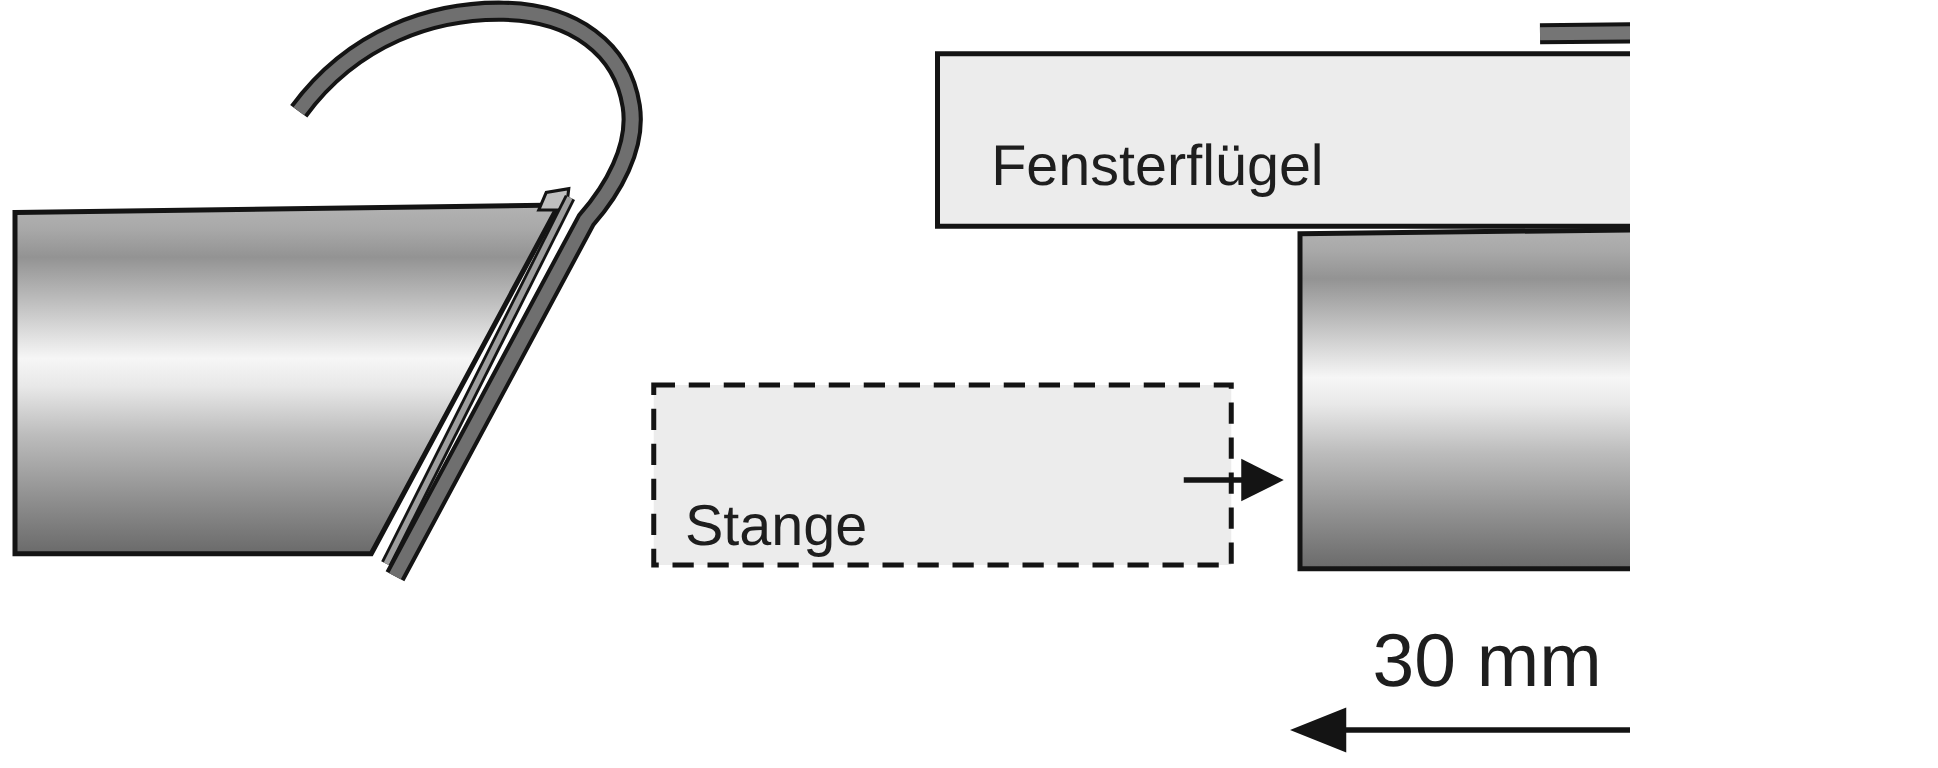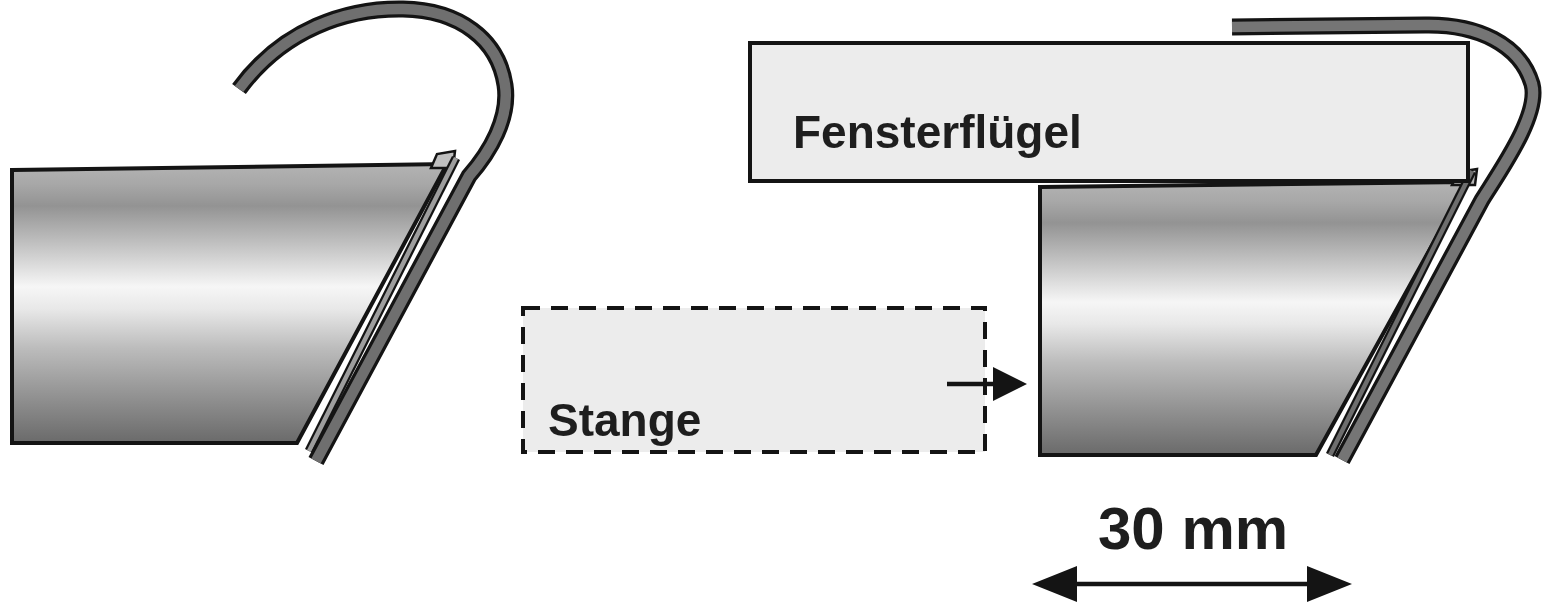--- a/index.html
+++ b/index.html
@@ -1,16 +1,16 @@
 <!DOCTYPE html>
 <html><head>
 <meta charset="utf-8">
 <style>
   html,body{margin:0;padding:0;background:#ffffff;}
-  .stage{position:relative;width:1550px;height:614px;background:#ffffff;overflow:hidden;font-weight:bold;}
+  .stage{position:relative;width:1304px;height:614px;background:#ffffff;overflow:hidden;}
   svg{display:block;}
   text{font-family:"Liberation Sans", sans-serif;fill:#1e1e1e;}
   .label-text{font-size:46px;}
   .dim-text{font-size:60px;}
 </style>
 </head>
 <body>
 
 <div class="stage">
 <svg width="1550" height="614" viewBox="0 0 1550 614">

